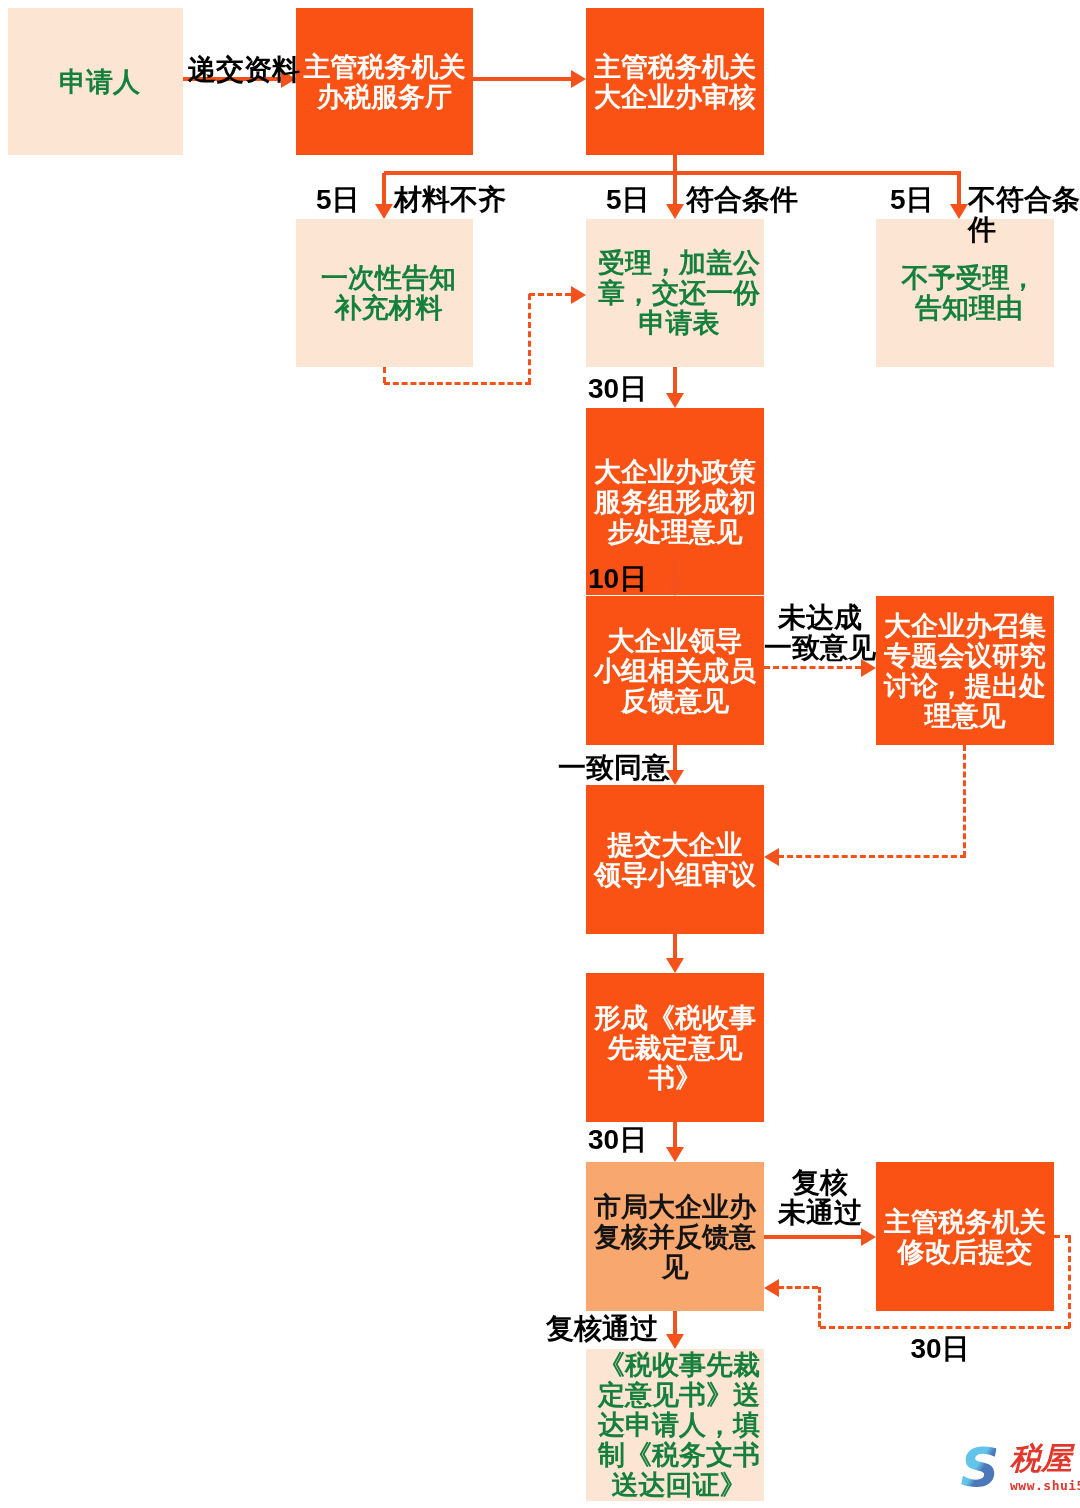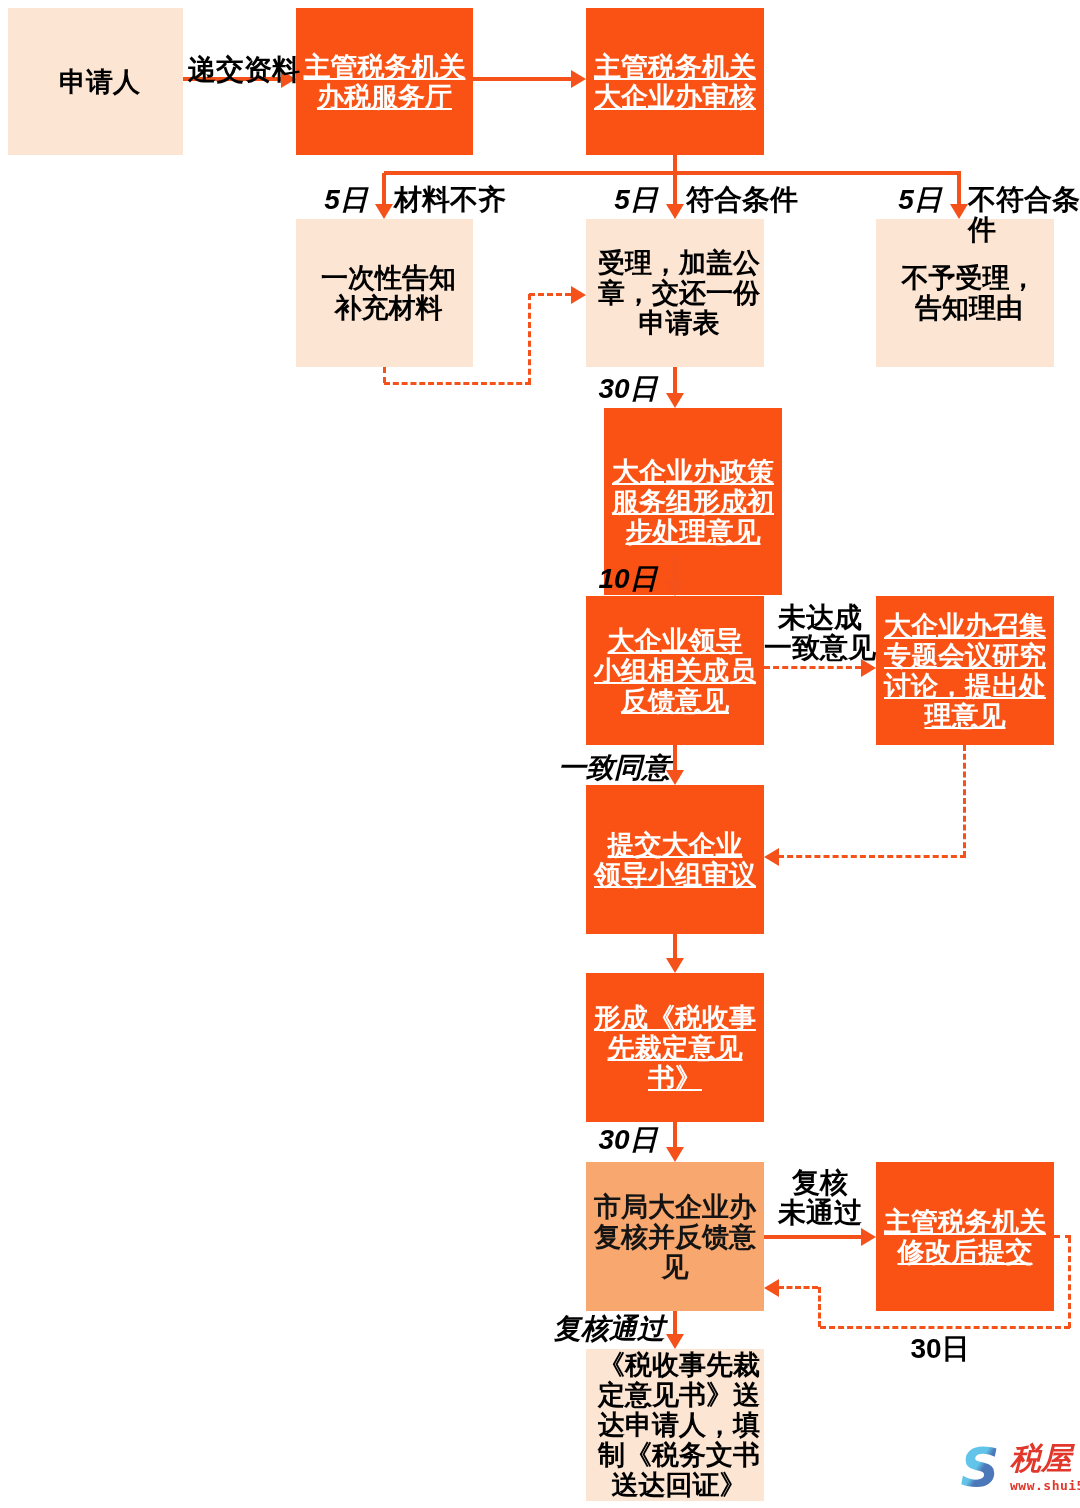--- a/index.html
+++ b/index.html
@@ -8,26 +8,26 @@
     --mid:#F8A76F;
     --line:#F4521A;
     --wm-red:#E2382C;
   }
   html,body{margin:0;padding:0;background:#fff;}
   #canvas{position:relative;width:1080px;height:1508px;background:#fff;overflow:hidden;
           font-family:"Liberation Sans","DejaVu Sans",sans-serif;}
   .node{position:absolute;display:flex;align-items:center;justify-content:center;
         text-align:center;white-space:pre-line;font-size:27px;line-height:30px;
         font-weight:600;padding:0 4px;box-sizing:border-box;}
-  .orange{background:var(--orange);color:#ffffff;text-decoration:underline;}
-  .peach{background:var(--peach);color:#000000;padding-left:12px;}
+  .orange{background:var(--orange);color:#ffffff;}
+  .peach{background:var(--peach);color:#15803d;padding-left:12px;}
   .mid{background:var(--mid);color:#141414;}
   .lbl{position:absolute;font-size:28px;line-height:30px;font-weight:700;color:#000;
        white-space:pre-line;}
-  .lbl.r{text-align:center;font-style:italic;}
+  .lbl.r{text-align:left;}
   .lbl.c{text-align:center;}
   .sl{position:absolute;background:var(--line);}
   .dh{position:absolute;height:0;border-top:3px dashed var(--line);}
   .dv{position:absolute;width:0;border-left:3px dashed var(--line);}
   .ar{position:absolute;width:0;height:0;}
   .ar.d{border-left:9px solid transparent;border-right:9px solid transparent;border-top:15px solid var(--line);}
   .ar.r{border-top:9px solid transparent;border-bottom:9px solid transparent;border-left:15px solid var(--line);}
   .ar.l{border-top:9px solid transparent;border-bottom:9px solid transparent;border-right:15px solid var(--line);}
   .wm{position:absolute;left:952px;top:1442px;width:130px;height:56px;}
   .wm-brand{position:absolute;left:58px;top:-4px;font-size:31px;font-weight:700;font-style:italic;
@@ -45,21 +45,21 @@
 办税服务厅</div>
   <div class="node orange" style="left:586px;top:8px;width:178px;height:147px">主管税务机关
 大企业办审核</div>
   <div class="node peach" style="left:296px;top:219px;width:177px;height:148px">一次性告知
 补充材料</div>
   <div class="node peach" style="left:586px;top:219px;width:178px;height:148px">受理，加盖公
 章，交还一份
 申请表</div>
   <div class="node peach" style="left:876px;top:219px;width:178px;height:148px">不予受理，
 告知理由</div>
-  <div class="node orange" style="left:604px;top:408px;width:178px;height:187px">大企业办政策
+  <div class="node orange" style="left:586px;top:408px;width:178px;height:187px">大企业办政策
 服务组形成初
 步处理意见</div>
   <div class="node orange" style="left:586px;top:596px;width:178px;height:149px">大企业领导
 小组相关成员
 反馈意见</div>
   <div class="node orange" style="left:876px;top:596px;width:178px;height:149px">大企业办召集
 专题会议研究
 讨论，提出处
 理意见</div>
   <div class="node orange" style="left:586px;top:973px;width:178px;height:149px">形成《税收事

